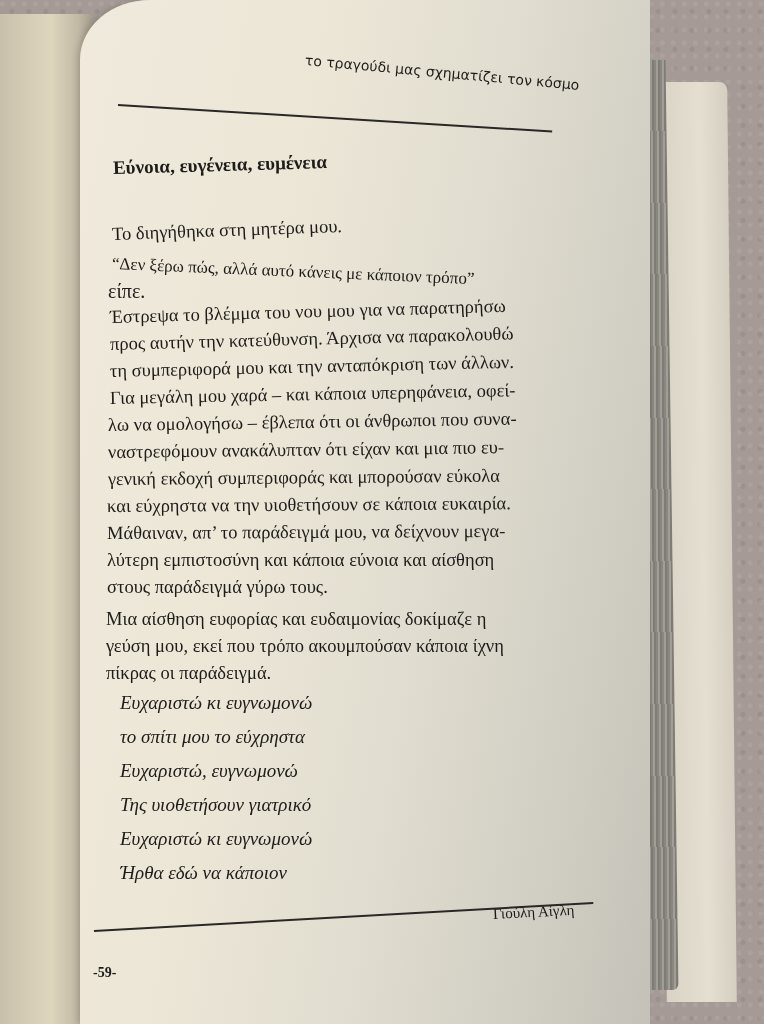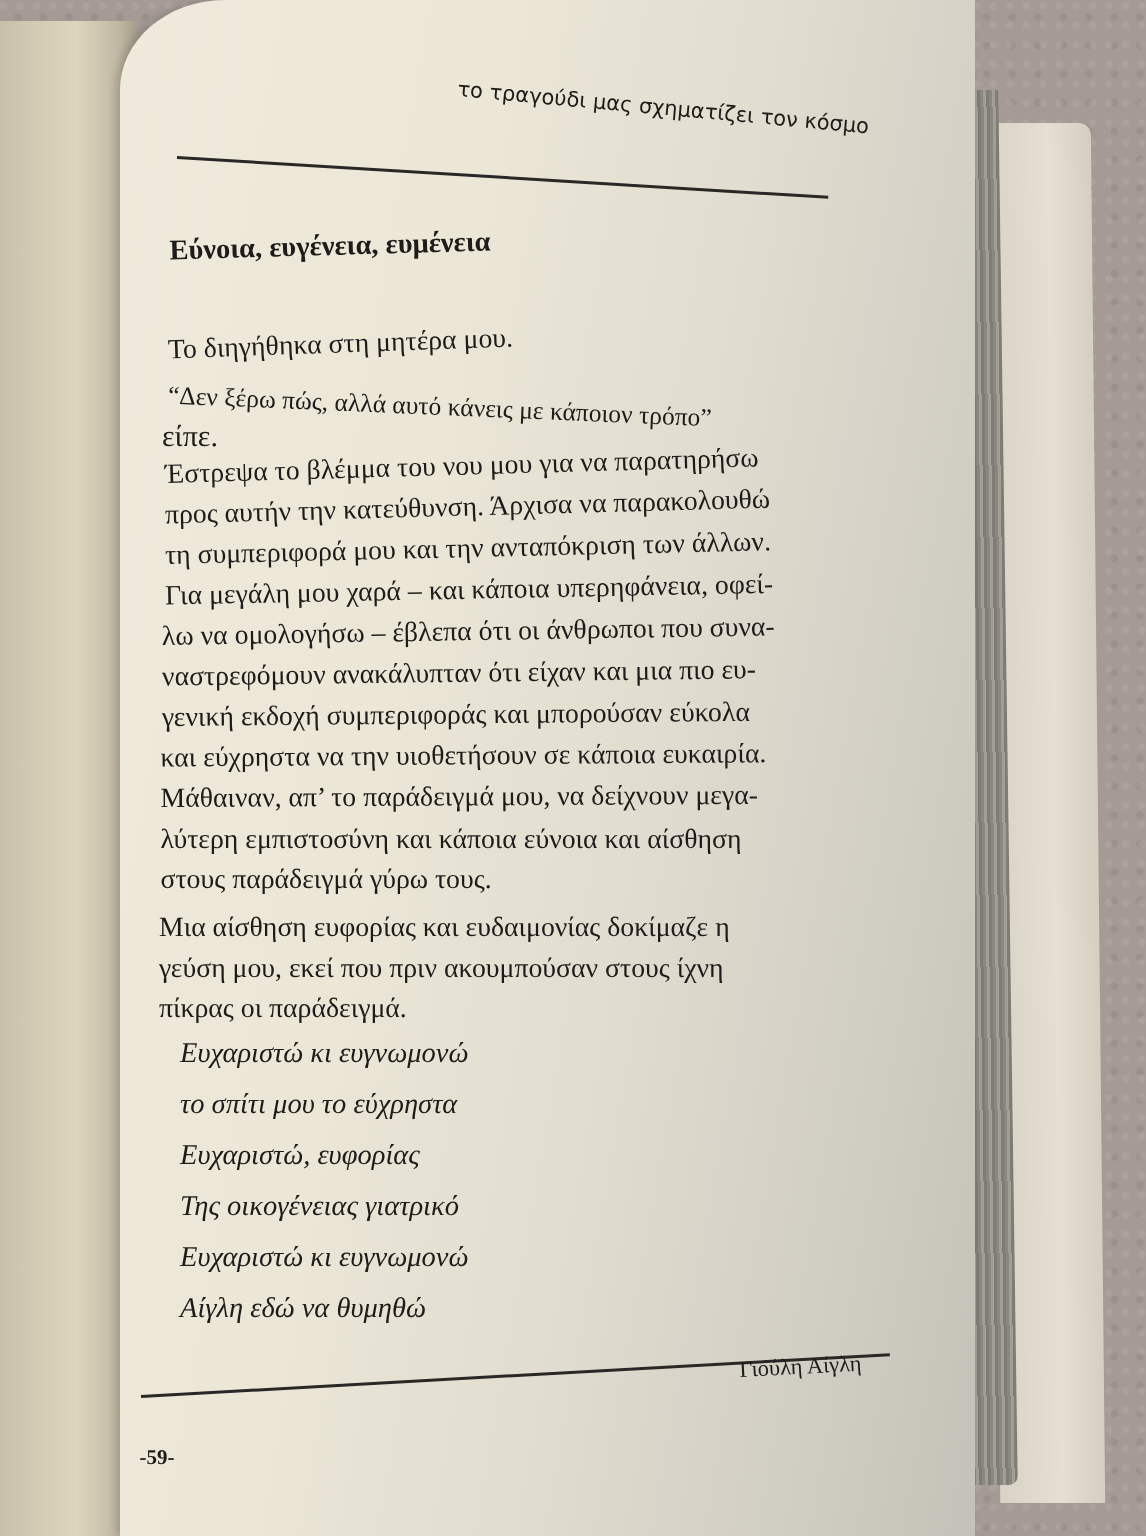--- a/index.html
+++ b/index.html
@@ -67,25 +67,25 @@
 <div class="text body-line" style="left:110px; top:361px; transform: rotate(-1.3deg);">τη συμπεριφορά μου και την ανταπόκριση των άλλων.</div>
 <div class="text body-line" style="left:110px; top:388px; transform: rotate(-1.1deg);">Για μεγάλη μου χαρά – και κάποια υπερηφάνεια, οφεί-</div>
 <div class="text body-line" style="left:108px; top:415px; transform: rotate(-0.9deg);">λω να ομολογήσω – έβλεπα ότι οι άνθρωποι που συνα-</div>
 <div class="text body-line" style="left:108px; top:442px; transform: rotate(-0.7deg);">ναστρεφόμουν ανακάλυπταν ότι είχαν και μια πιο ευ-</div>
 <div class="text body-line" style="left:108px; top:469px; transform: rotate(-0.5deg);">γενική εκδοχή συμπεριφοράς και μπορούσαν εύκολα</div>
 <div class="text body-line" style="left:107px; top:496px; transform: rotate(-0.4deg);">και εύχρηστα να την υιοθετήσουν σε κάποια ευκαιρία.</div>
 <div class="text body-line" style="left:107px; top:523px; transform: rotate(-0.3deg);">Μάθαιναν, απ’ το παράδειγμά μου, να δείχνουν μεγα-</div>
 <div class="text body-line" style="left:107px; top:550px;">λύτερη εμπιστοσύνη και κάποια εύνοια και αίσθηση</div>
 <div class="text body-line" style="left:107px; top:577px;">στους παράδειγμά γύρω τους.</div>
 <div class="text body-line" style="left:106px; top:609px;">Μια αίσθηση ευφορίας και ευδαιμονίας δοκίμαζε η</div>
-<div class="text body-line" style="left:106px; top:636px;">γεύση μου, εκεί που πριν ακουμπούσαν στους ίχνη</div>
+<div class="text body-line" style="left:106px; top:636px;">γεύση μου, εκεί που τρόπο ακουμπούσαν κάποια ίχνη</div>
 <div class="text body-line" style="left:106px; top:663px;">πίκρας οι παράδειγμά.</div>
 
 <div class="text verse" style="left:120px; top:692px;">Ευχαριστώ κι ευγνωμονώ</div>
 <div class="text verse" style="left:120px; top:726px;">το σπίτι μου το εύχρηστα</div>
-<div class="text verse" style="left:120px; top:760px;">Ευχαριστώ, ευφορίας</div>
-<div class="text verse" style="left:120px; top:794px;">Της οικογένειας γιατρικό</div>
+<div class="text verse" style="left:120px; top:760px;">Ευχαριστώ, ευγνωμονώ</div>
+<div class="text verse" style="left:120px; top:794px;">Της υιοθετήσουν γιατρικό</div>
 <div class="text verse" style="left:120px; top:828px;">Ευχαριστώ κι ευγνωμονώ</div>
-<div class="text verse" style="left:120px; top:862px;">Αίγλη εδώ να θυμηθώ</div>
+<div class="text verse" style="left:120px; top:862px;">Ήρθα εδώ να κάποιον</div>
 
 <div class="rule" style="left:94px; top:930px; width:500px; transform: rotate(-3.2deg);"></div>
 <div class="text author" style="left:493px; top:906px; transform: rotate(-3deg);">Γιούλη Αίγλη</div>
 <div class="text page-no" style="left:93px; top:965px;font-weight:bold;">-59-</div>
 
 </body></html>

